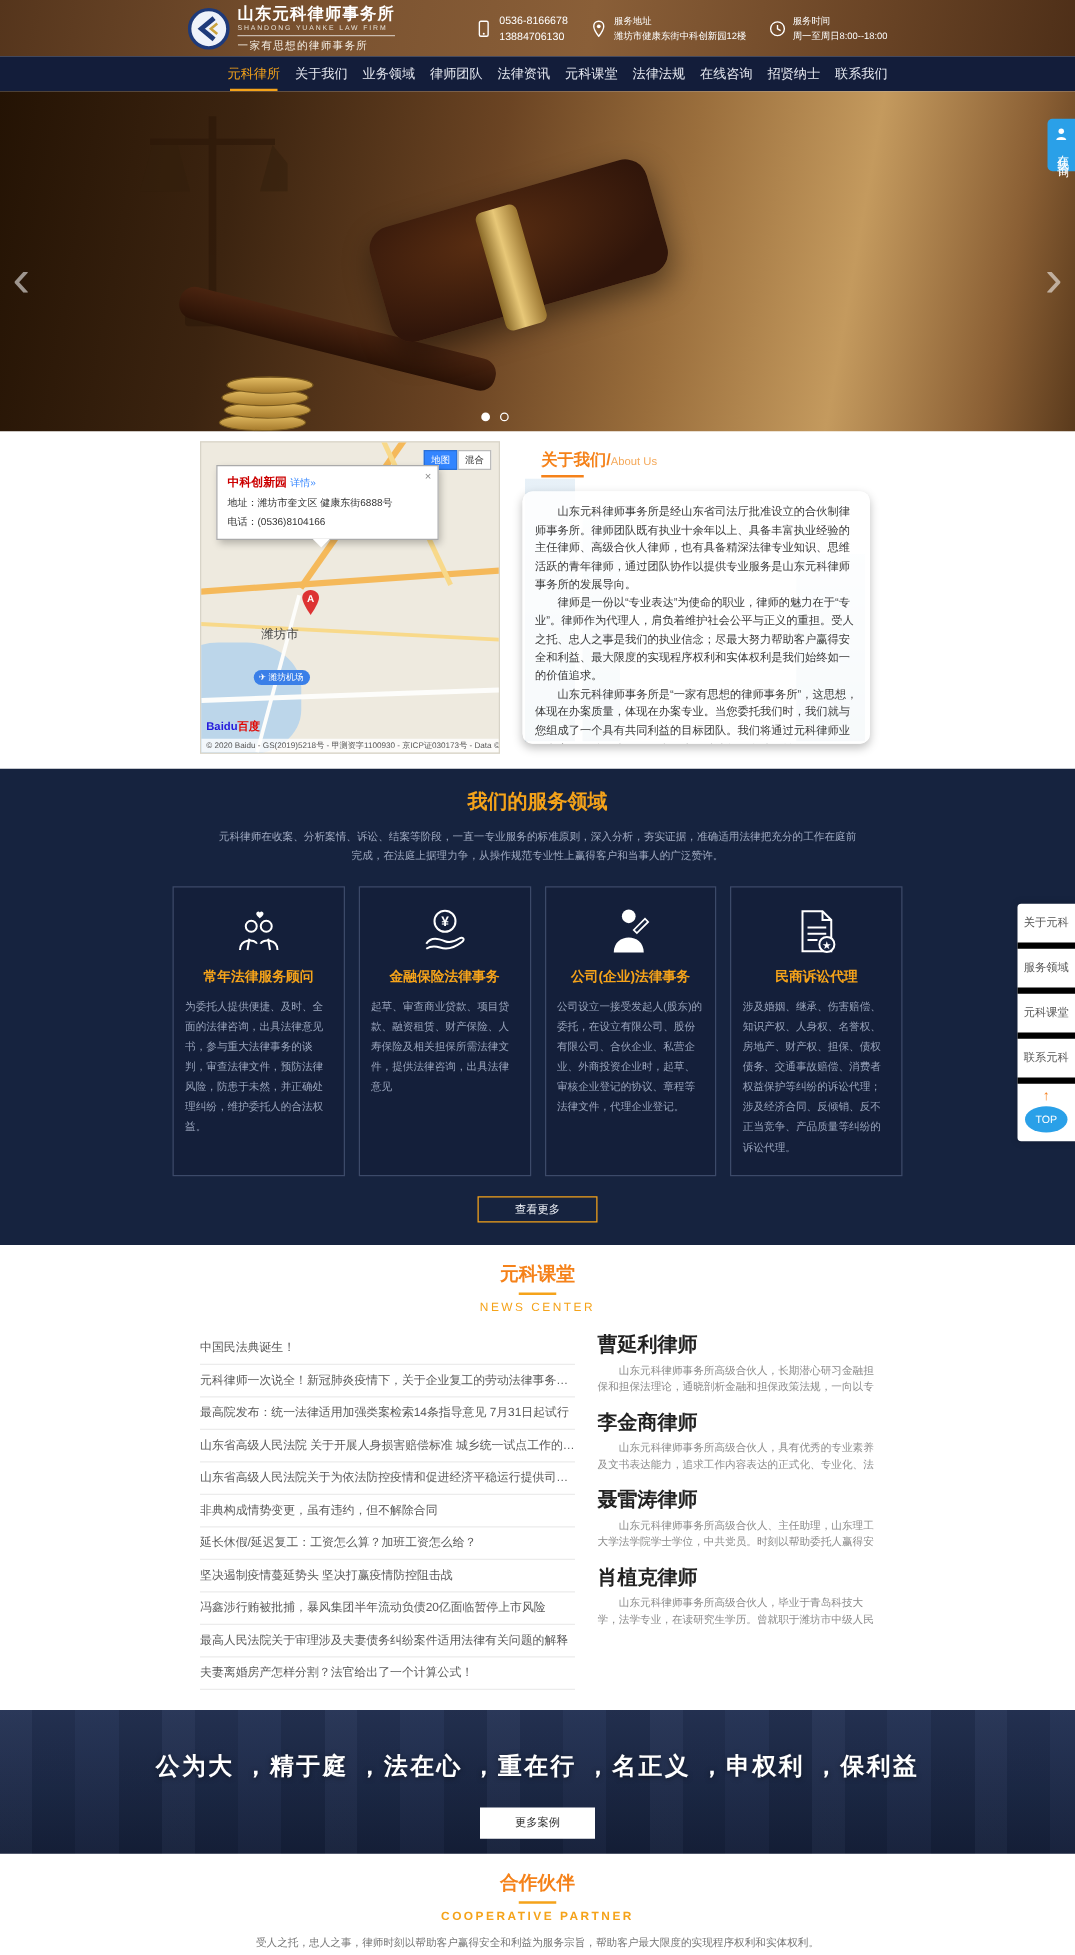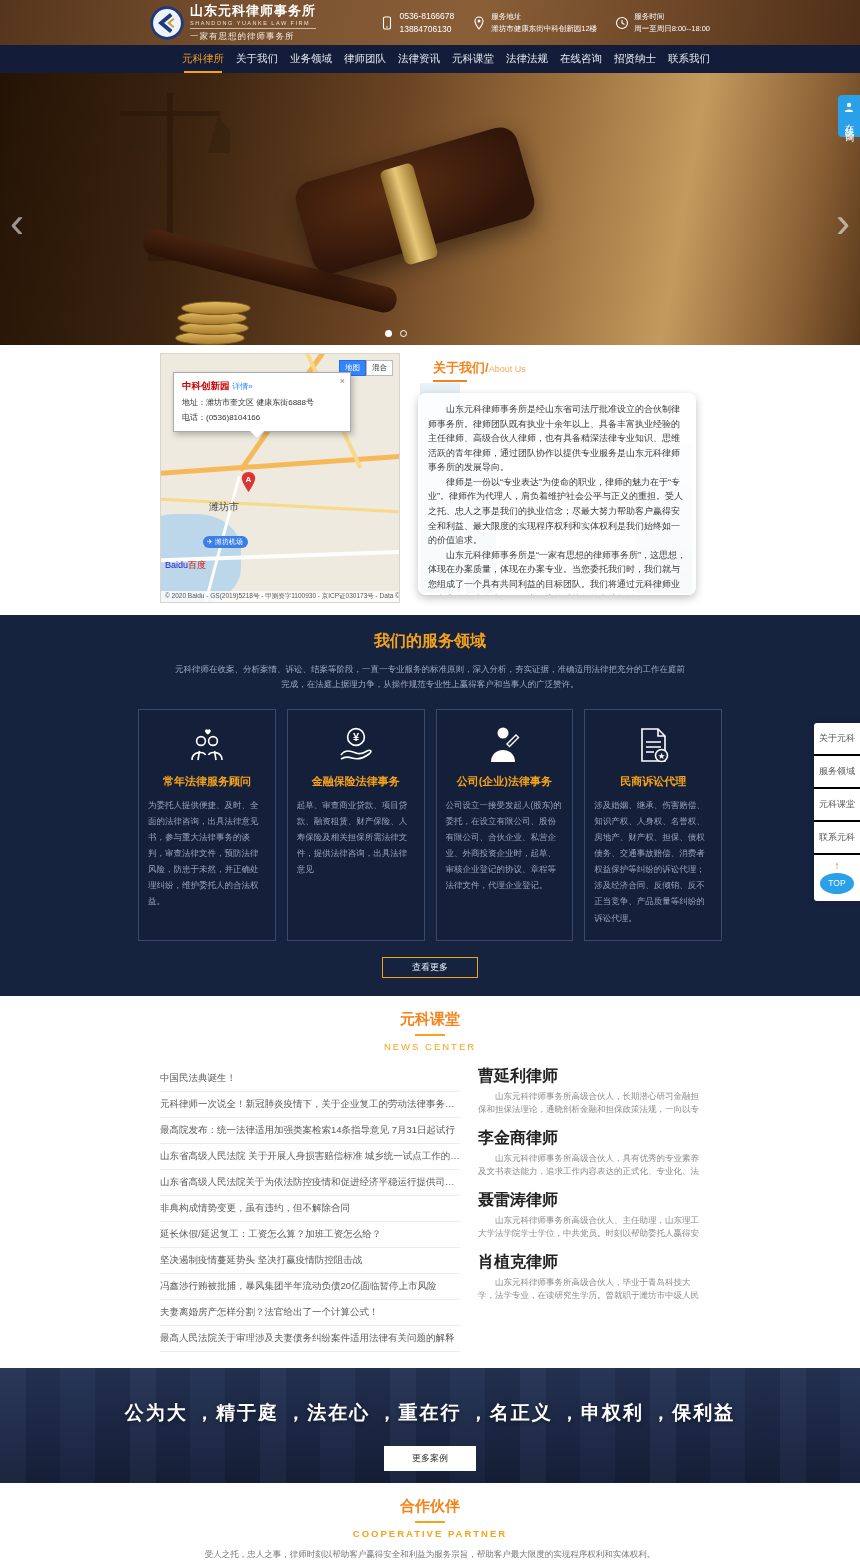--- a/index.html
+++ b/index.html
@@ -45,21 +45,21 @@
   .dot { width:7px; height:7px; border-radius:50%; }
   .dot.on { background:#fff; }
   .dot.off { border:1px solid #fff; }
   .car-arrow { position:absolute; top:135px; font-size:42px; line-height:30px; color:rgba(255,255,255,.55); cursor:pointer; user-select:none; }
   .car-arrow.left { left:10px; } .car-arrow.right { right:10px; }
 
   
   .consult-tab { position:absolute; right:0; top:95px; width:22px; padding:7px 0 9px; background:#2aa0e8; border-radius:4px 0 0 4px; color:#fff; display:flex; flex-direction:column; align-items:center; gap:4px; cursor:pointer; z-index:30; }
   .consult-tab .vtext { writing-mode:vertical-rl; font-size:9.5px; letter-spacing:3px; }
   .float-nav { position:absolute; right:0; top:723px; width:46px; background:#fff; box-shadow:0 0 6px rgba(0,0,0,.18); border-radius:3px 0 0 3px; z-index:30; text-align:center; }
-  .float-nav-item { font-size:9px; color:#555; padding:9px 4px; border-bottom:2px solid #000000; cursor:pointer; }
+  .float-nav-item { font-size:9px; color:#555; padding:9px 4px; border-bottom:5px solid #000000; cursor:pointer; }
   .float-up { color:#f57d1a; font-size:11px; padding:4px 0 2px; }
   .top-btn { margin:0 auto 7px; width:34px; height:21px; background:#2aa0e8; border-radius:50%; color:#fff; font-size:8.5px; line-height:21px; cursor:pointer; }
 
   
   .about { background:#fff; padding:8px 12px 12px;border-radius:21px; }
   .about .content { display:flex; gap:14px; }
   .map-box { width:240px; height:250px; position:relative; background:#eeeadf; overflow:hidden; flex:0 0 240px; border:1px solid #d8d4c8; }
   .map-road { position:absolute; background:#f5b95a; }
   .map-road.white { background:#fdfdfb; }
   .map-road.yellow { background:#f8d98a; }
@@ -69,21 +69,21 @@
   .map-ctl .btn-mix { background:#fff; color:#333; padding:2px 5px; border:1px solid #bbb; }
   .map-info { position:absolute; left:12px; top:18px; width:178px; background:#fff; border:1px solid #aaa; box-shadow:2px 3px 6px rgba(0,0,0,.25); padding:7px 8px 8px; z-index:6; }
   .map-info::after { content:""; position:absolute; left:76px; bottom:-7px; width:0; height:0; border:7px solid transparent; border-top-color:#fff; border-bottom:none; }
   .mi-title { font-size:9.5px; font-weight:bold; color:#c00; }
   .mi-link { font-size:8px; color:#3385ff; font-weight:normal; }
   .mi-close { position:absolute; right:5px; top:3px; font-size:9px; color:#888; cursor:pointer; }
   .mi-line { font-size:8px; color:#333; margin-top:4px; }
   .map-marker { position:absolute; left:80px; top:118px; z-index:4; width:15px; height:20px; }
   .map-city { position:absolute; left:48px; top:146px; font-size:10px; color:#444; z-index:3; }
   .map-airport { position:absolute; left:42px; top:182px; font-size:7px; color:#fff; background:#3a7fe8; border-radius:7px; padding:1px 5px 1px 4px; z-index:3; }
-  .map-brand { position:absolute; left:4px; bottom:30px; font-size:9px; font-weight:normal; color:#2319dc; z-index:4; }
+  .map-brand { position:absolute; left:4px; bottom:14px; font-size:9px; font-weight:bold; color:#2319dc; z-index:4; }
   .map-brand span { color:#e10602; }
   .map-copy { position:absolute; left:0; right:0; bottom:0; background:rgba(255,255,255,.8); font-size:6.5px; color:#555; padding:1px 4px; z-index:4; white-space:nowrap; }
   .about-right { width:286px; height:250px; position:relative; background:linear-gradient(180deg,#aacdе8 0%,#b7d6ee 0%,#d8eaf8 45%,#cfe0d2 80%,#8fae84 100%); }
   .bldg { position:absolute; background:linear-gradient(#e8f1f8,#b9cfdc); }
   .about-title { position:absolute; top:6px; left:19px; font-size:13px; font-weight:bold; color:#f5821a; z-index:3; }
   .about-title .en { font-size:9px; color:#f5a95a; font-weight:normal; }
   .about-title::after { content:""; display:block; width:34px; height:2px; background:#f5821a; margin-top:3px; }
   .about-card { position:absolute; left:4px; right:4px; top:40px; bottom:8px; background:rgba(255,255,255,.88); border-radius:8px; box-shadow:0 3px 8px rgba(0,0,0,.25); padding:9px 10px; overflow:hidden; z-index:2; }
   .about-card p { font-size:9px; color:#3a3a3a; line-height:1.62; text-indent:2em; }
 
@@ -346,22 +346,22 @@
         <div class="news-list">
           <div class="news-item">中国民法典诞生！</div>
           <div class="news-item">元科律师一次说全！新冠肺炎疫情下，关于企业复工的劳动法律事务宝典来了！</div>
           <div class="news-item">最高院发布：统一法律适用加强类案检索14条指导意见 7月31日起试行</div>
           <div class="news-item">山东省高级人民法院 关于开展人身损害赔偿标准 城乡统一试点工作的意见</div>
           <div class="news-item">山东省高级人民法院关于为依法防控疫情和促进经济平稳运行提供司法保障的意见</div>
           <div class="news-item">非典构成情势变更，虽有违约，但不解除合同</div>
           <div class="news-item">延长休假/延迟复工：工资怎么算？加班工资怎么给？</div>
           <div class="news-item">坚决遏制疫情蔓延势头 坚决打赢疫情防控阻击战</div>
           <div class="news-item">冯鑫涉行贿被批捕，暴风集团半年流动负债20亿面临暂停上市风险</div>
+          <div class="news-item">最高人民法院关于审理涉及夫妻债务纠纷案件适用法律有关问题的解释</div>
           <div class="news-item">夫妻离婚房产怎样分割？法官给出了一个计算公式！</div>
-          <div class="news-item">最高人民法院关于审理涉及夫妻债务纠纷案件适用法律有关问题的解释</div>
         </div>
         <div class="lawyers">
           <div class="lawyer">
             <h4>曹延利律师</h4>
             <p>山东元科律师事务所高级合伙人，长期潜心研习金融担保和担保法理论，通晓剖析金融和担保政策法规，一向以专业素养、职业精神和办...</p>
           </div>
           <div class="lawyer">
             <h4>李金商律师</h4>
             <p>山东元科律师事务所高级合伙人，具有优秀的专业素养及文书表达能力，追求工作内容表达的正式化、专业化、法律化。坚持在法律程序...</p>
           </div>

